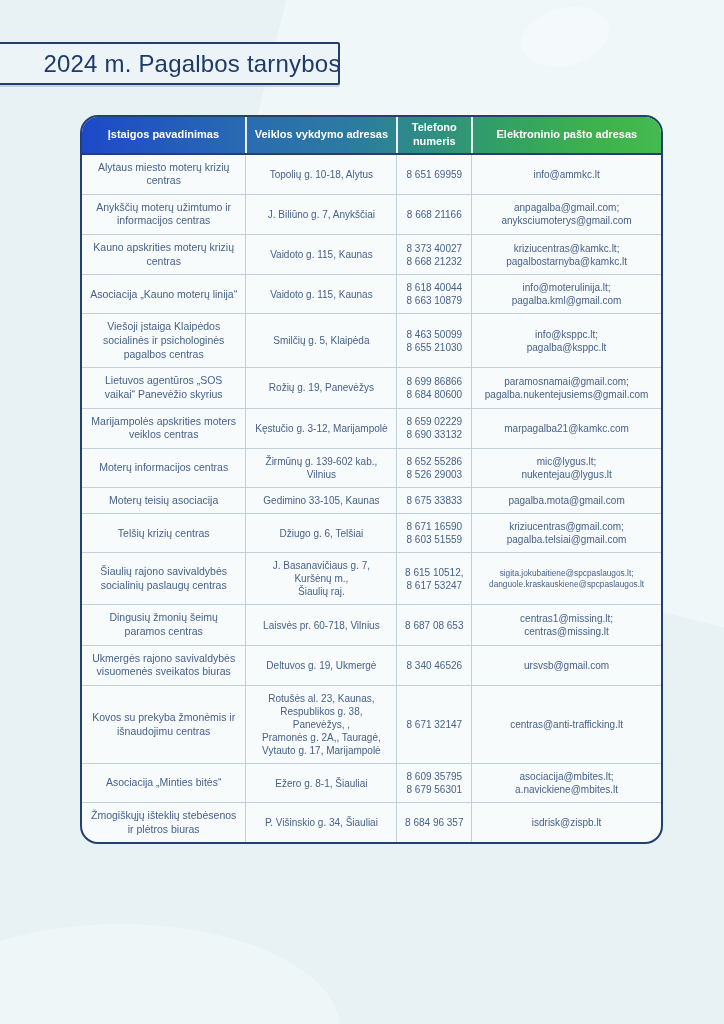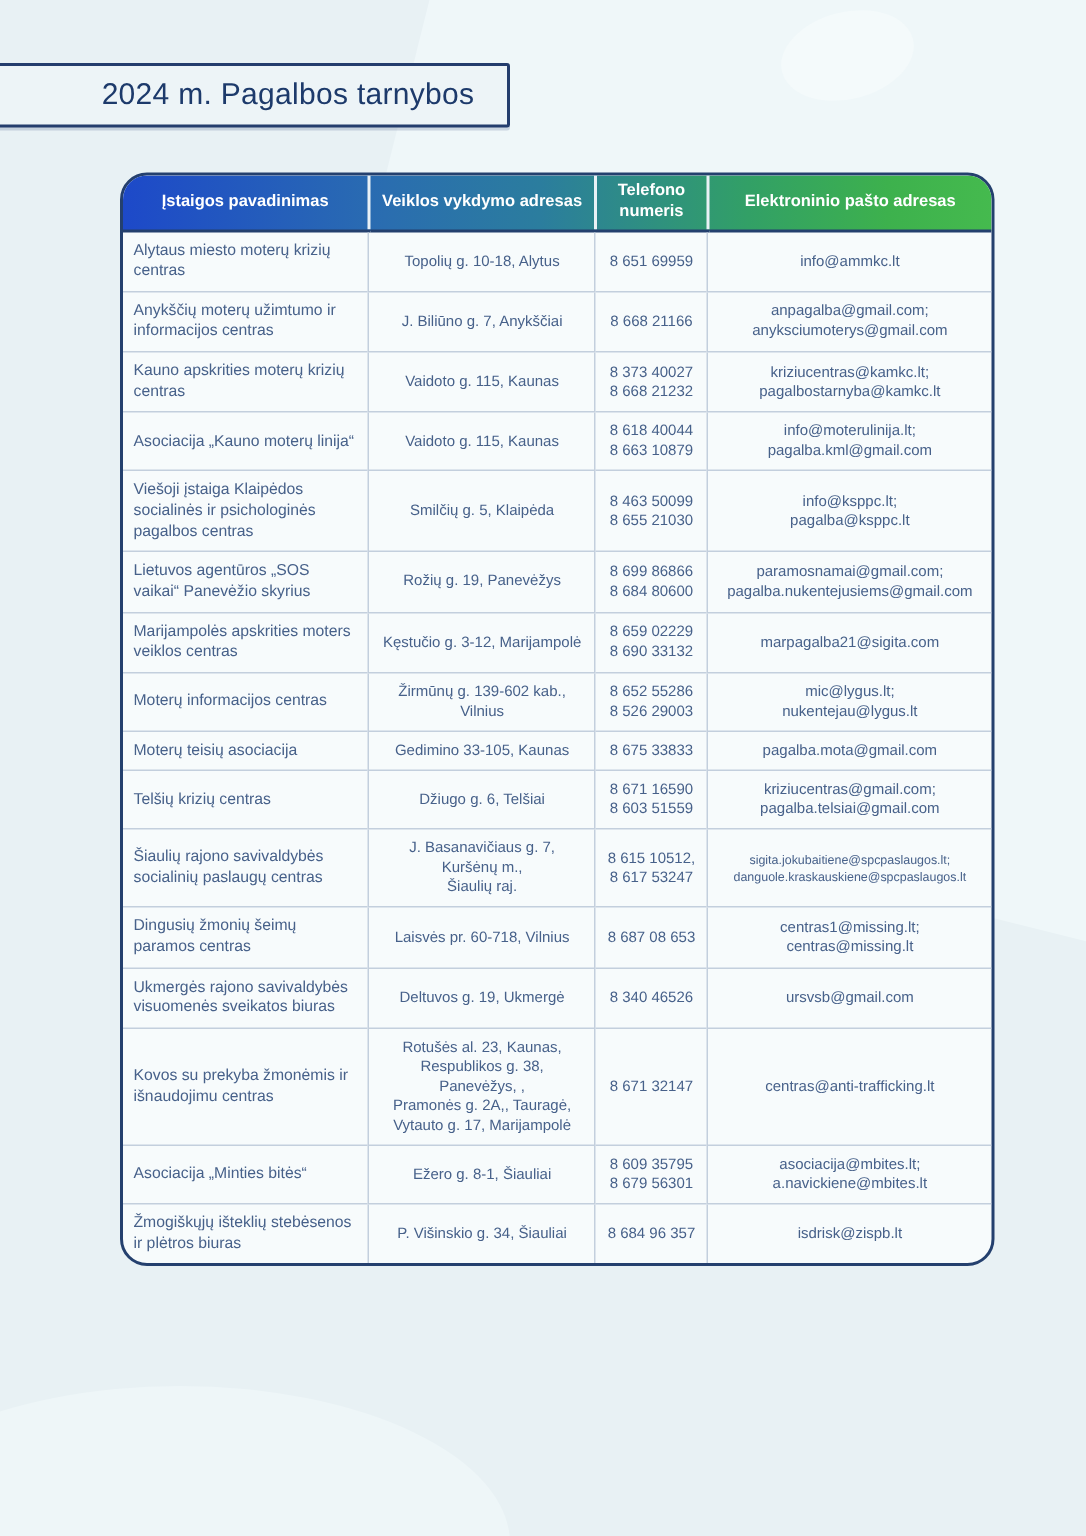--- a/index.html
+++ b/index.html
@@ -26,21 +26,21 @@
   }
   
   .title-box{
     position:absolute;left:-14px;top:42px;width:354px;height:43px;
     background:#edf4f7;border:2px solid #243d6d;border-radius:2px;
     display:flex;align-items:center;justify-content:center;
     padding-left:58px;box-sizing:border-box;
     box-shadow:0 2px 0 rgba(36,61,109,0.18);
   }
   .title-box span{
-    font-size:20px;color:#1d3a6b;letter-spacing:0.2px;white-space:nowrap;
+    font-size:24px;color:#1d3a6b;letter-spacing:0.2px;white-space:nowrap;
   }
   
   .table-wrap{
     position:absolute;left:80px;top:115px;width:583px;
     border:2px solid #24406e;border-radius:18px;overflow:hidden;
     background:#f7fbfc;
     box-sizing:border-box;
   }
   table{border-collapse:collapse;width:100%;table-layout:fixed;}
   col.c1{width:28.3%;} col.c2{width:26.1%;} col.c3{width:12.9%;} col.c4{width:32.7%;}
@@ -54,21 +54,21 @@
   }
   thead th:first-child{border-left:none;text-align:center;}
   tbody td{
     border-top:1px solid #c3cfdd;border-left:1px solid #c3cfdd;
     font-size:10px;color:#47618a;line-height:1.3;
     padding:6px 7px;text-align:center;vertical-align:middle;
     white-space:pre-line;word-wrap:break-word;
   }
   tbody tr:first-child td{border-top:none;}
   tbody td:first-child{border-left:none;}
-  td.cell-name{text-align:left;font-size:10.5px;}
+  td.cell-name{text-align:center;font-size:10.5px;}
   td.small{font-size:8.3px;}
 </style>
 </head>
 <body>
 
 <div class="page">
   <div class="deco deco-right"></div>
   <div class="deco deco-ellipse"></div>
   <div class="deco deco-bottom"></div>
 
@@ -136,21 +136,21 @@
             <td>8 699 86866
 8 684 80600</td>
             <td>paramosnamai@gmail.com;
 pagalba.nukentejusiems@gmail.com</td>
           </tr>
           <tr>
             <td class="cell-name">Marijampolės apskrities moters veiklos centras</td>
             <td>Kęstučio g. 3-12, Marijampolė</td>
             <td>8 659 02229
 8 690 33132</td>
-            <td>marpagalba21@sigita.com</td>
+            <td>marpagalba21@kamkc.com</td>
           </tr>
           <tr>
             <td class="cell-name">Moterų informacijos centras</td>
             <td>Žirmūnų g. 139-602 kab., Vilnius</td>
             <td>8 652 55286
 8 526 29003</td>
             <td>mic@lygus.lt;
 nukentejau@lygus.lt</td>
           </tr>
           <tr>

